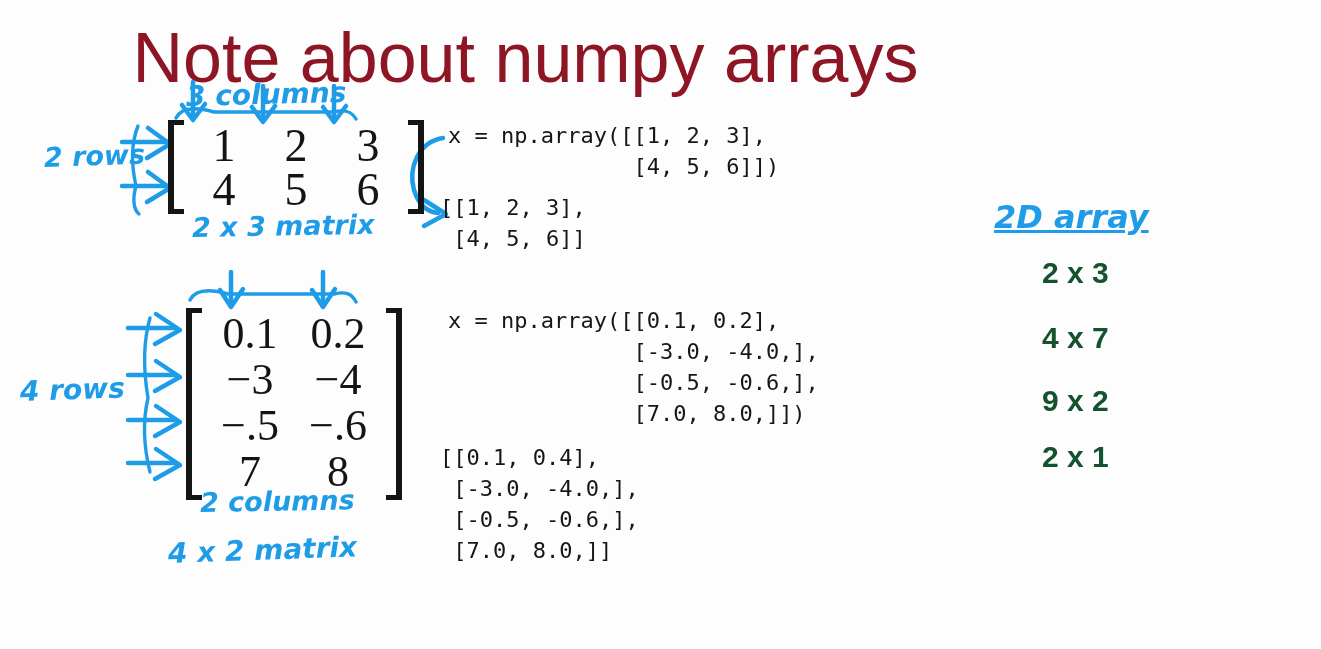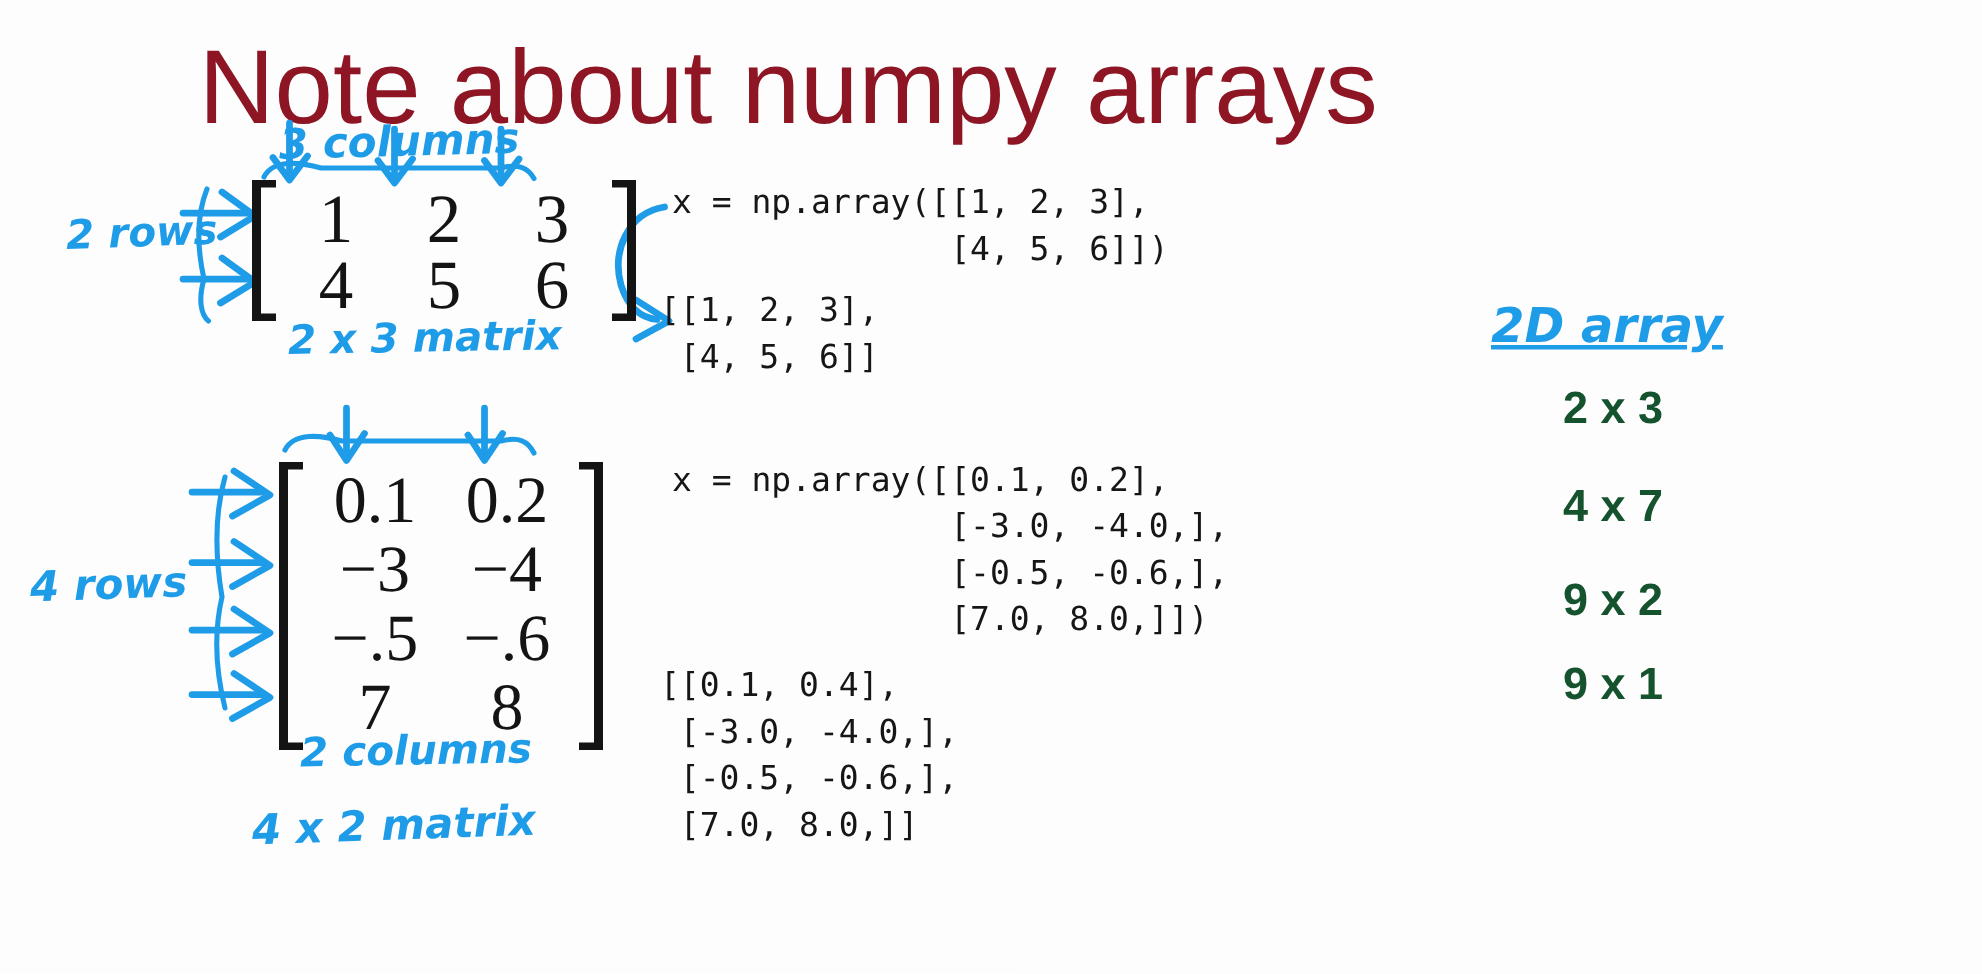--- a/index.html
+++ b/index.html
@@ -265,13 +265,13 @@
 <div class="code" id="output-2">[[0.1, 0.4],
  [-3.0, -4.0,],
  [-0.5, -0.6,],
  [7.0, 8.0,]]</div>
 
 <div class="ink" id="shape-header">2D array</div>
 
 <div class="shape-item" id="shape-0">2 x 3</div>
 <div class="shape-item" id="shape-1">4 x 7</div>
 <div class="shape-item" id="shape-2">9 x 2</div>
-<div class="shape-item" id="shape-3">9 x 1</div>
+<div class="shape-item" id="shape-3">2 x 1</div>
 
 </body></html>

